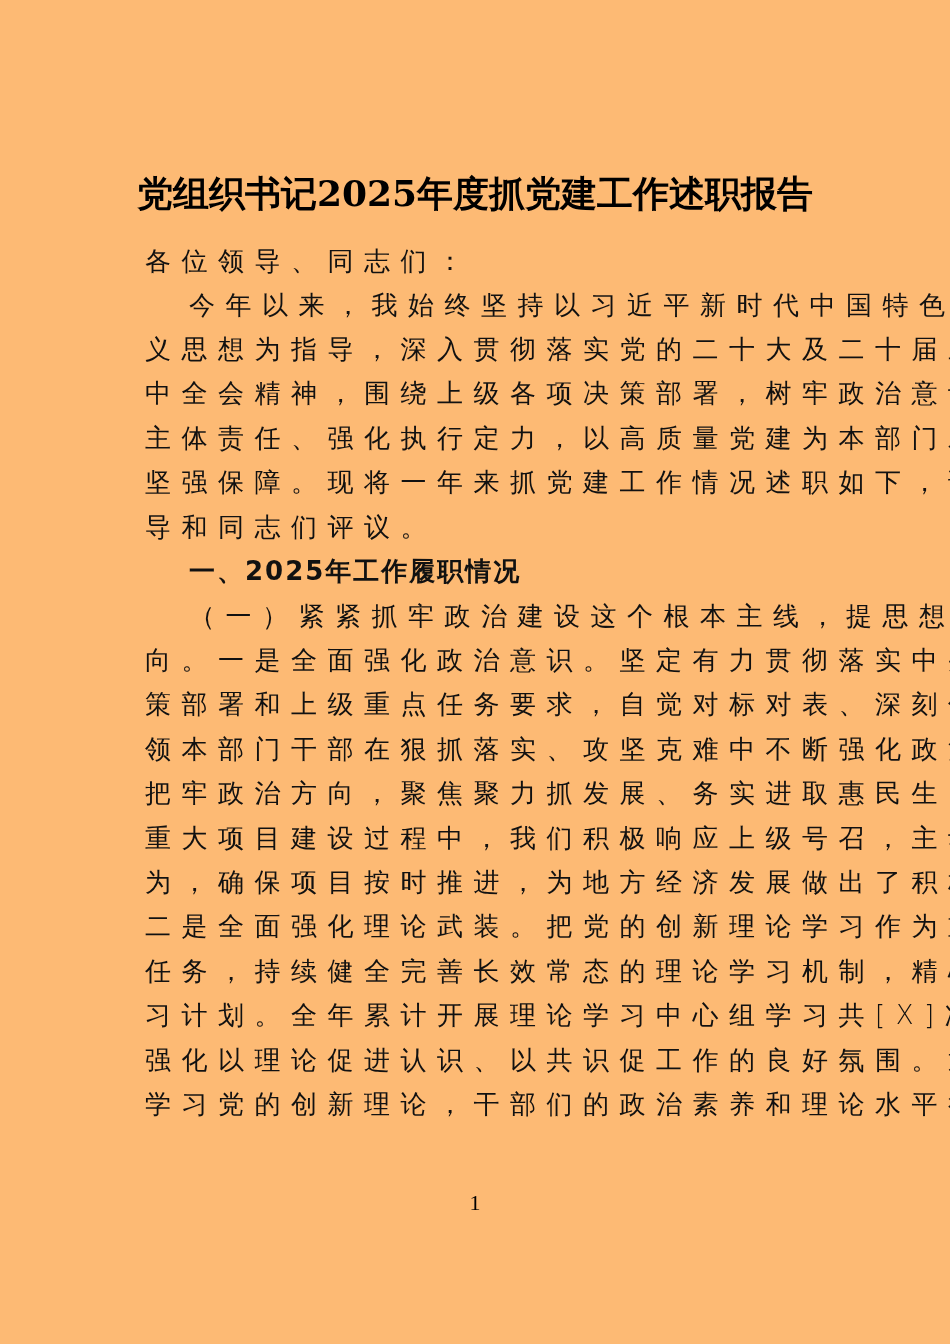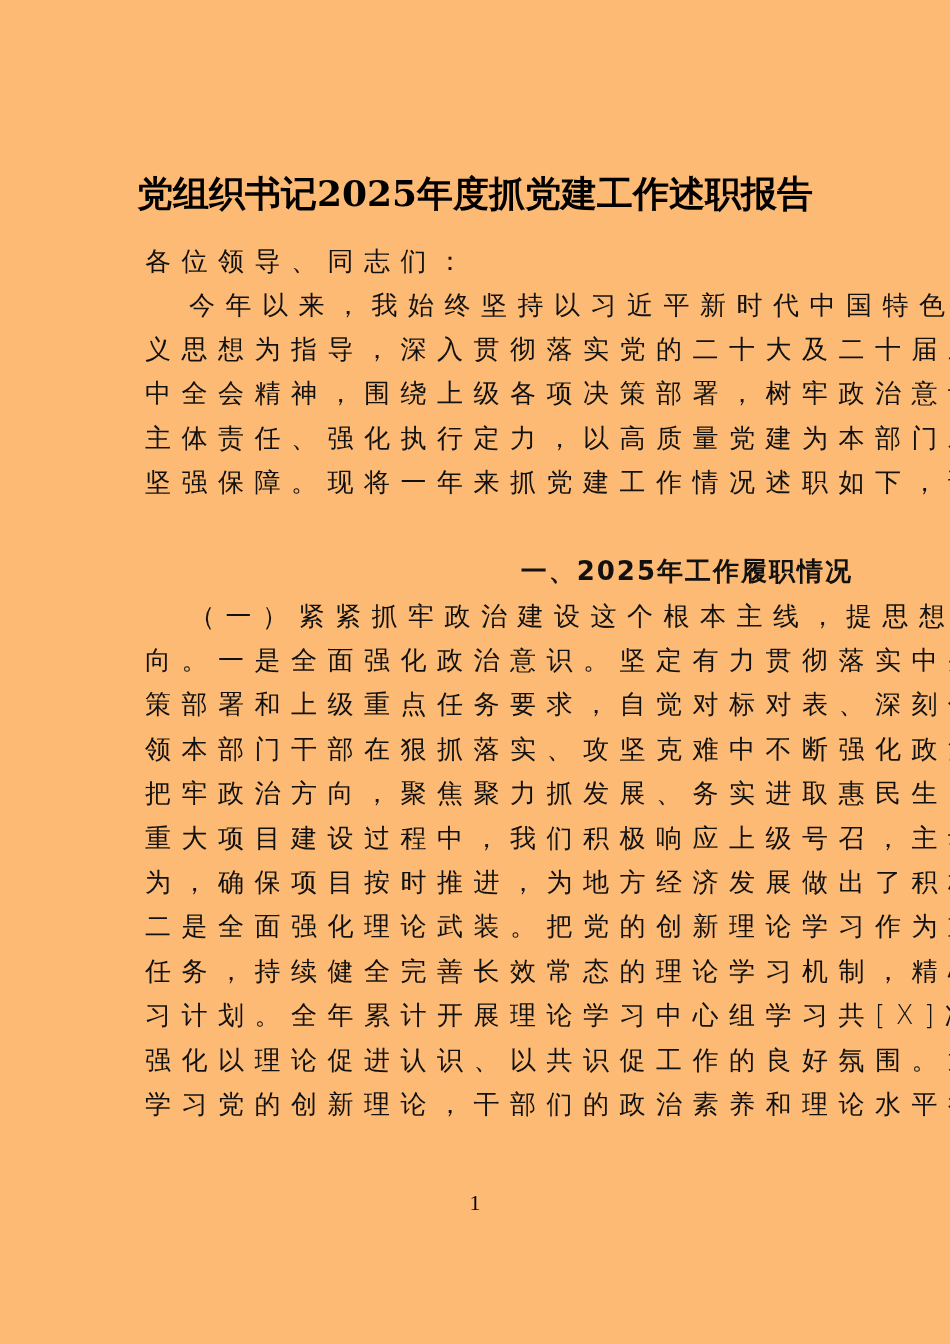--- a/index.html
+++ b/index.html
@@ -6,37 +6,38 @@
   body { width: 950px; height: 1344px; position: relative; overflow: hidden;
          font-family: "DejaVu Serif", "Liberation Serif", serif; color: #000; }
   .page { position: absolute; left: 0; top: 0; width: 950px; height: 1344px; background: #fdba74; }
   .title { position: absolute; left: 0; width: 950px; top: 168px; text-align: center;
            font-size: 36px; font-weight: bold; letter-spacing: 0px; line-height: 50px;
            font-family: "DejaVu Serif", "Liberation Serif", serif; }
   .line { position: absolute; left: 145px; width: 664px; height: 44px; line-height: 44px;
           font-size: 26px; letter-spacing: 10.5px; white-space: nowrap; overflow: visible;
           font-family: "DejaVu Sans", "Liberation Sans", sans-serif; font-weight: 300; color: #111; }
   .indent { padding-left: 44px; }
-  .heading1 { font-weight: bold; letter-spacing: 2px; text-align: right; }
+  .heading1 { font-weight: bold; letter-spacing: 2px; }
   .heading2 { font-weight: normal; }
   .pagenum { position: absolute; left: 0; width: 950px; top: 1190px; text-align: center;
              font-size: 22px; font-family: "Liberation Serif", serif; }
 </style>
 </head>
 <body>
 
 <div class="page">
   <div class="title">党组织书记2025年度抓党建工作述职报告</div>
 
   <div class="line" style="top:239px">各位领导、同志们：</div>
   <div class="line indent" style="top:283px">今年以来，我始终坚持以习近平新时代中国特色社会主</div>
   <div class="line" style="top:327px">义思想为指导，深入贯彻落实党的二十大及二十届三中、四</div>
   <div class="line" style="top:371px">中全会精神，围绕上级各项决策部署，树牢政治意识、扛稳</div>
   <div class="line" style="top:416px">主体责任、强化执行定力，以高质量党建为本部门发展提供</div>
   <div class="line" style="top:460px">坚强保障。现将一年来抓党建工作情况述职如下，请各位领</div>
+  <div class="line" style="top:505px">导和同志们评议。</div>
   <div class="line indent heading1" style="top:549px">一、2025年工作履职情况</div>
   <div class="line indent heading2" style="top:594px">（一）紧紧抓牢政治建设这个根本主线，提思想、明方</div>
   <div class="line" style="top:638px">向。一是全面强化政治意识。坚定有力贯彻落实中央重大决</div>
   <div class="line" style="top:682px">策部署和上级重点任务要求，自觉对标对表、深刻领会，引</div>
   <div class="line" style="top:727px">领本部门干部在狠抓落实、攻坚克难中不断强化政治意识、</div>
   <div class="line" style="top:771px">把牢政治方向，聚焦聚力抓发展、务实进取惠民生。在推动</div>
   <div class="line" style="top:816px">重大项目建设过程中，我们积极响应上级号召，主动担当作</div>
   <div class="line" style="top:860px">为，确保项目按时推进，为地方经济发展做出了积极贡献。</div>
   <div class="line" style="top:904px">二是全面强化理论武装。把党的创新理论学习作为重大政治</div>
   <div class="line" style="top:949px">任务，持续健全完善长效常态的理论学习机制，精心制定学</div>

